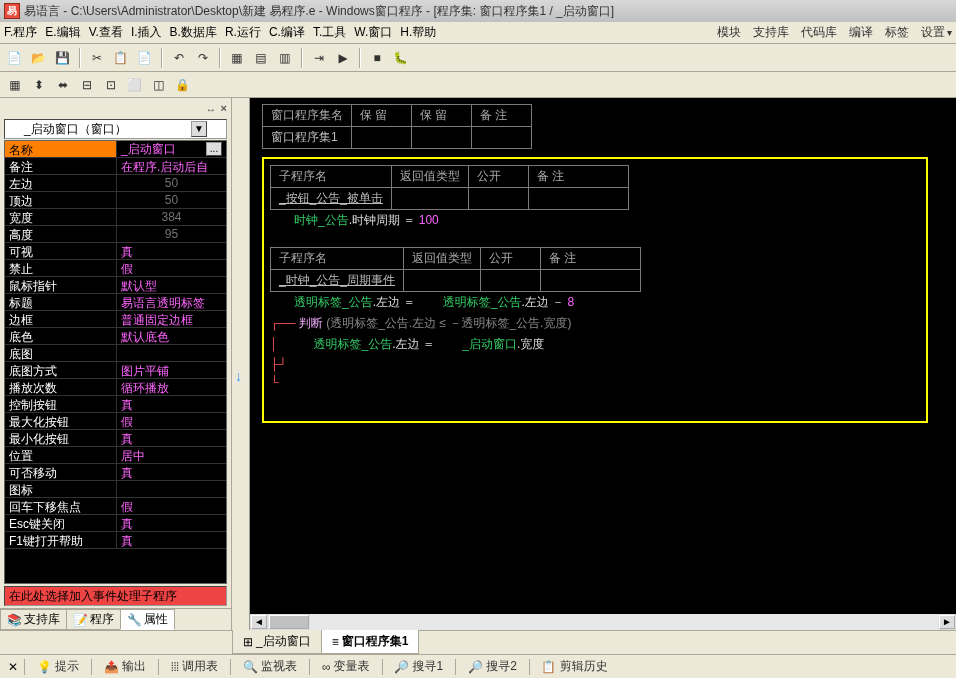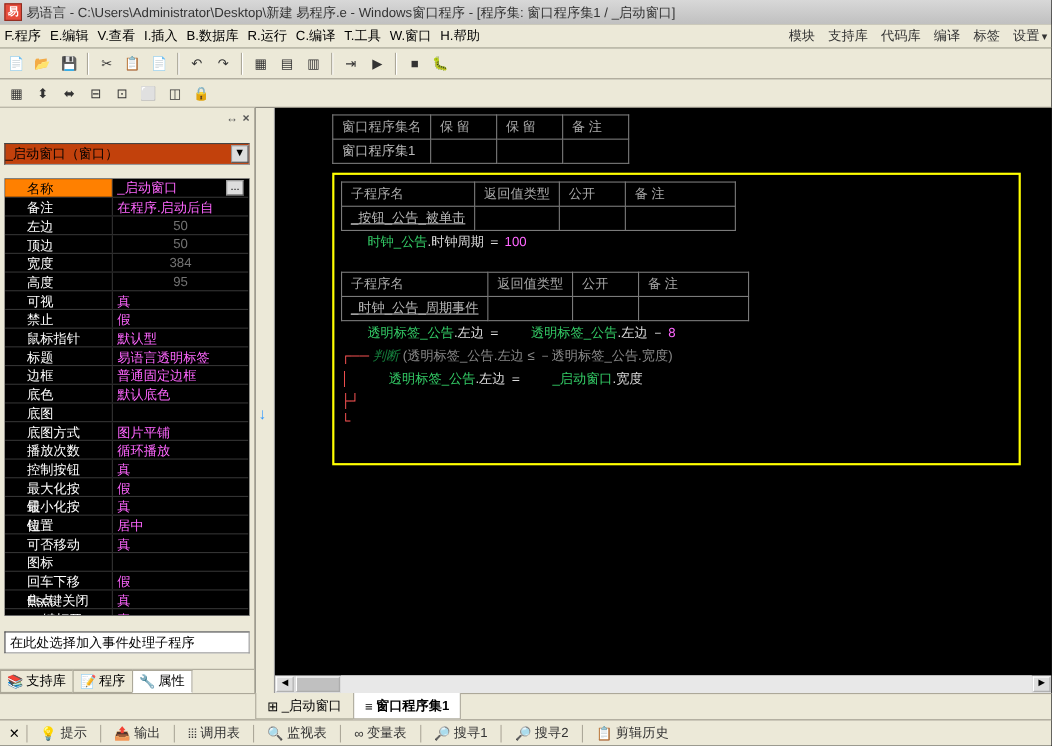--- a/index.html
+++ b/index.html
@@ -21,54 +21,54 @@
 
 .toolbar2 { height: 26px; background: #ece9d8; display:flex; align-items:center; padding:0 4px; gap:2px; border-bottom:1px solid #aca899;}
 
 .main { display: flex; height: calc(678px - 22px - 22px - 28px - 26px - 24px - 24px); }
 
 .sidebar { width: 232px; background: #ece9d8; border-right: 1px solid #aca899; display:flex; flex-direction:column;}
 .sidebar-header { height: 20px; display:flex; align-items:center; justify-content:flex-end; padding:0 4px; gap:4px;}
 .sidebar-header span { color:#555; font-size:11px;}
 .close-x { cursor:pointer; color:#555; font-weight:bold;}
 
-.combo { margin: 12px 4px; height: 20px; background:#c2410c; border: 1px inset #999; display:flex; align-items:center; padding:0 0; justify-content:space-between;}
+.combo { margin: 1px 4px; height: 20px; background:#ffffff; border: 1px inset #999; display:flex; align-items:center; padding:0 19px; justify-content:space-between;}
 .combo-btn { width:16px; height:16px; background:#ddd; border:1px outset #999; text-align:center; line-height:14px; font-size:10px;}
 
 .propgrid { flex:1; overflow:auto; margin: 0 4px; border: 1px solid #666; background:#000; }
 .prow { display:flex; height:17px; border-bottom:1px solid #333;}
-.pname { width: 98px; padding: 1px 20px; color:#fff; border-right:1px solid #333;}
+.pname { width: 112px; padding: 1px 4px; color:#fff; border-right:1px solid #333;}
 .pname.orange { background:#ff8000; color:#000;}
 .pval { flex:1; padding: 1px 4px; color:#ff66ff;}
 .pval.yellow { color:#737373;text-align:center;}
 .pval.dots { display:flex; justify-content:space-between; align-items:center;}
 .dotbtn { width:16px; height:14px; background:#ddd; border:1px outset #999; color:#000; text-align:center; line-height:12px; font-size:10px;}
 
-.eventcombo { margin: 14px 4px; height:20px; background:#ffffff; border:1px inset #999; display:flex; align-items:center; padding:0 4px;}
+.eventcombo { margin: 2px 4px; height:20px; background:#ef4444; border:1px inset #999; display:flex; align-items:center; padding:0 4px;}
 
 .sidetabs { display:flex; height:22px; background:#ece9d8; border-top:1px solid #aca899;}
 .sidetab { padding: 2px 6px; border:1px solid #aca899; margin-right:-1px; background:#ece9d8; display:flex; align-items:center; gap:2px;}
 .sidetab.active { background:#fff; border-bottom:1px solid #fff;}
 
 .editor { flex:1; background:#000; position:relative; overflow:hidden;}
 .ruler-v { position:absolute; left:0; top:0; width:18px; height:100%; background:#ece9d8; border-right:1px solid #999;}
 
-.codebox { position:absolute; left:30px; top:6px; right:28px;margin-left:40px; }
+.codebox { position:absolute; left:30px; top:6px; right:28px; }
 
 .tbl { border-collapse:collapse; }
 .tbl td, .tbl th { border:1px solid #7a7a7a; padding: 2px 8px; color:#bbb; text-align:left; font-weight:normal; background:#000; min-width:60px;}
 .tbl th { color:#aaa;}
 .cell-link { color:#66aaff; text-decoration:underline;}
 .cell-orange { color:#ff9933;}
 
 .highlight-box { border:2px solid #ffff00; padding: 6px 6px 30px 6px; margin-top:8px;}
 
 .codeline { color:#ddd; padding:2px 0; font-family: "SimSun", monospace;}
 .kw-green { color:#33cc66;padding-left:24px;}
-.kw-orange { color:#15803d;font-style:italic;}
+.kw-orange { color:#f0abfc;}
 .kw-num { color:#ff66ff;}
 .kw-gray { color:#888;}
 .comment-red { color:#ff5555;}
 .arrow-down { color:#3399ff; font-size:14px;}
 
 .hscroll { position:absolute; left:18px; right:0; bottom:0; height:16px; background:#ddd; display:flex;}
 .hscroll .thumb { width:40px; height:14px; background:#c0c0c0; border:1px outset #fff; margin:1px;}
 .hscroll .track { flex:1; background:#e8e8e8;}
 .hscroll .btn { width:16px; height:14px; background:#ddd; border:1px outset #fff; margin:1px; text-align:center; line-height:12px; font-size:10px;}
 

